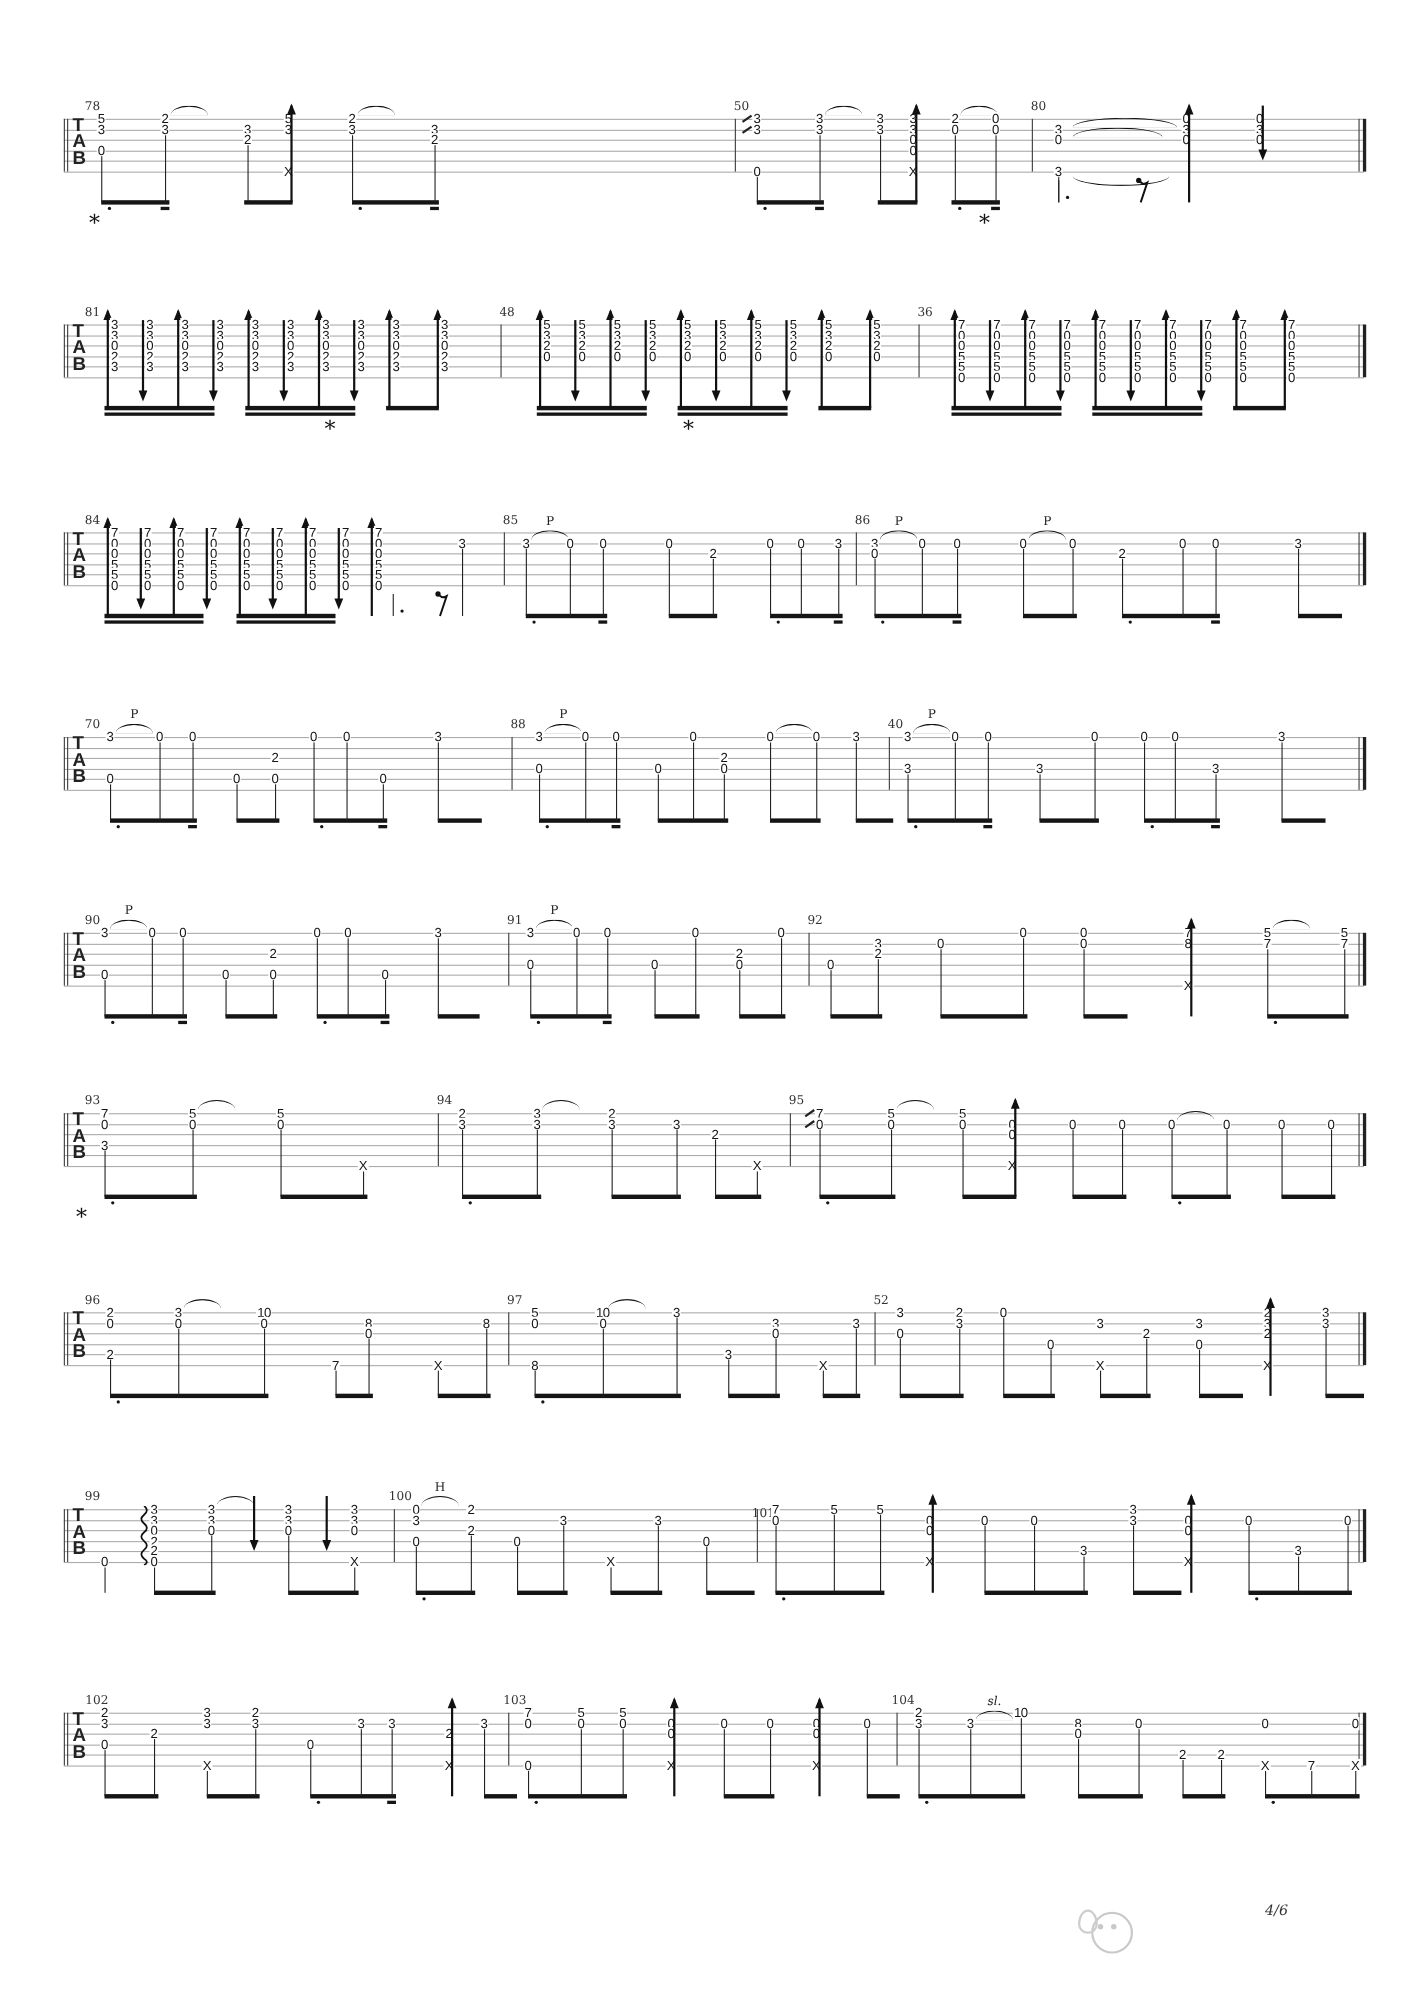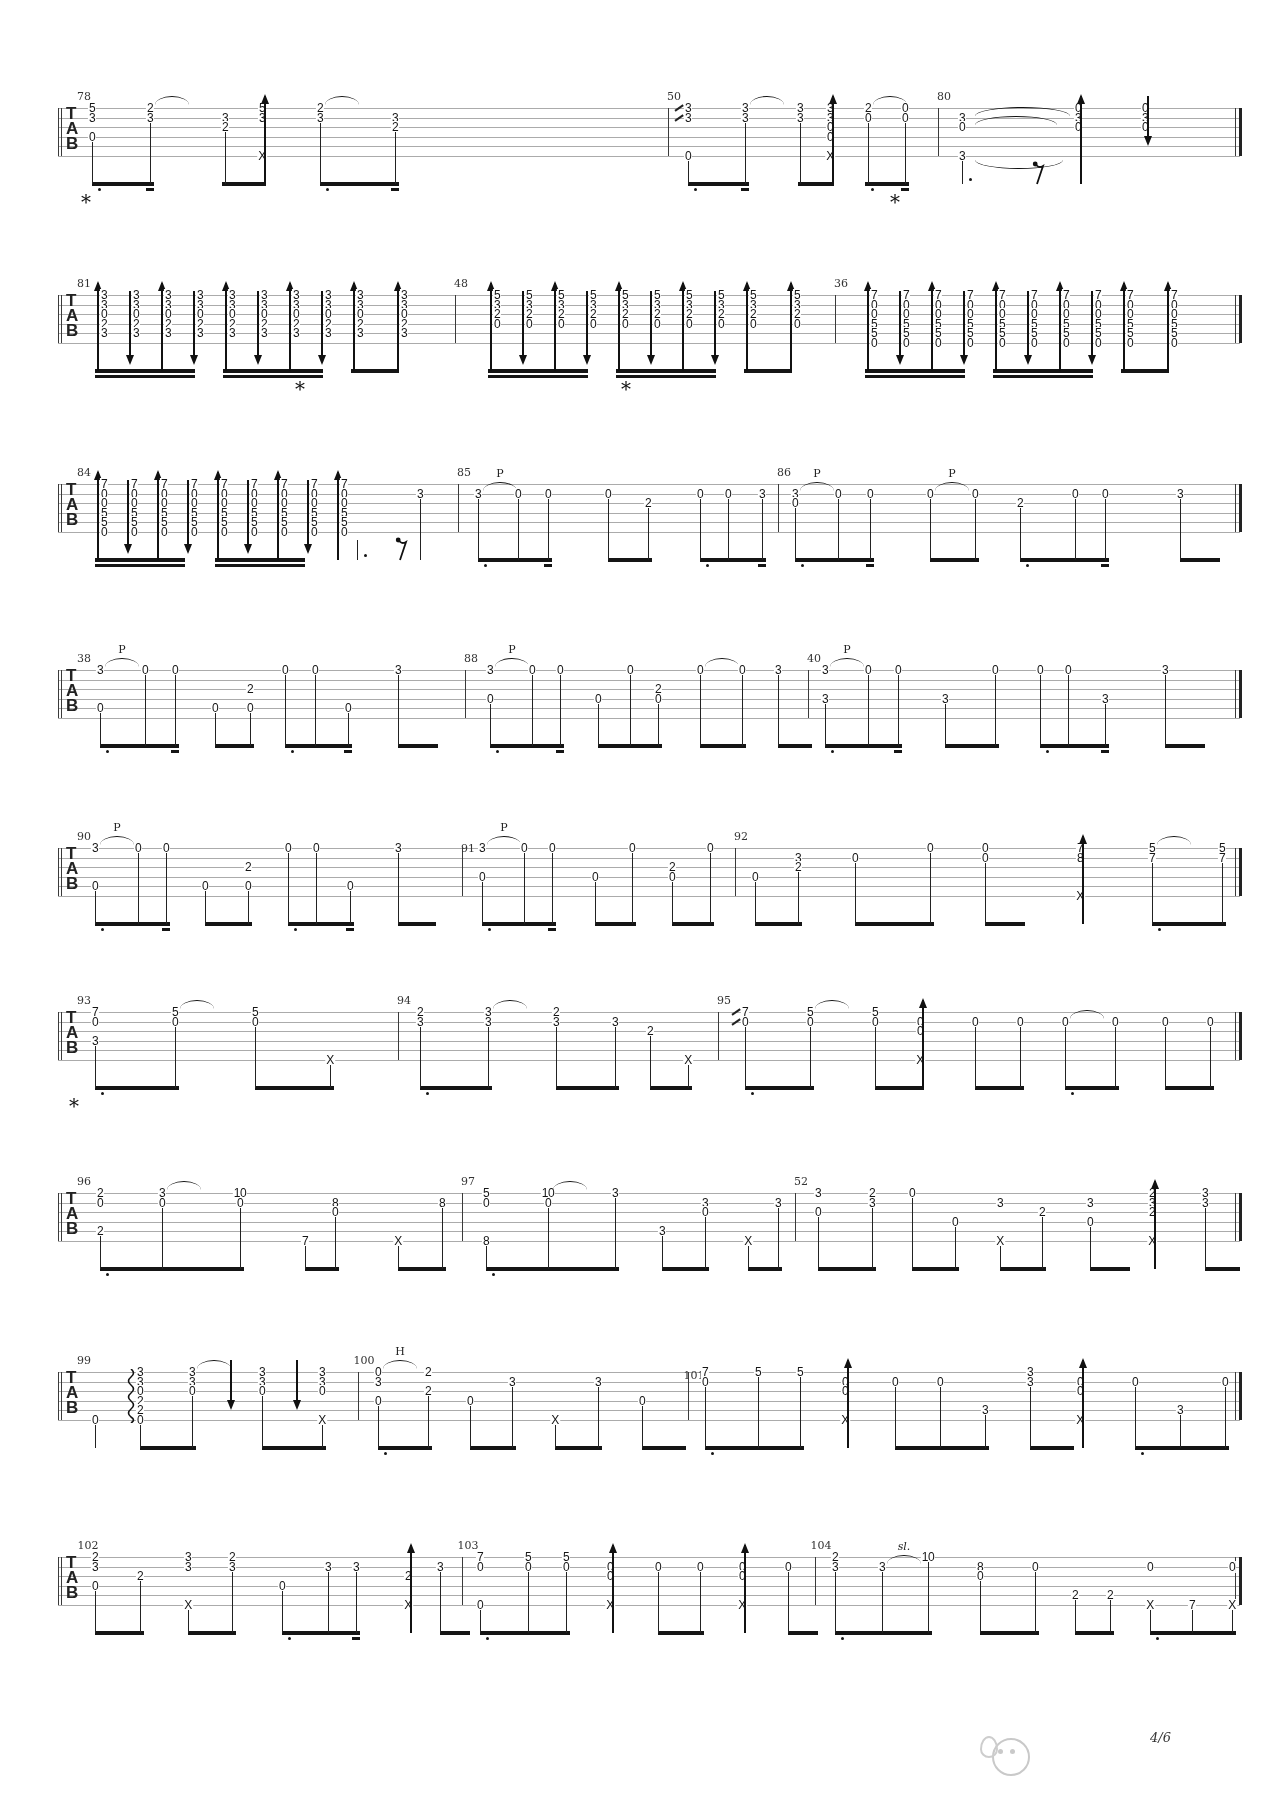--- a/index.html
+++ b/index.html
@@ -573,21 +573,21 @@
       <div class="sline" style="left: 58px; width: 1182px; top: 68.5px;"></div>
       <div class="sline" style="left: 58px; width: 1182px; top: 78px;"></div>
       <div class="sline" style="left: 58px; width: 1182px; top: 87.5px;"></div>
       <div class="bar" style="left: 58px; top: 40px; height: 47.5px;"></div>
       <div class="bar" style="left: 61px; top: 40px; height: 47.5px;"></div>
       <div class="clefT" style="left: 66px; top: 37px;">T</div>
       <div class="clefT" style="left: 66px; top: 52.2px;">A</div>
       <div class="clefT" style="left: 66px; top: 67.4px;">B</div>
       <div class="bar" style="left: 1235px; top: 40px; height: 47.5px;"></div>
       <div class="bar fat" style="left: 1239px; top: 40px; height: 47.5px;"></div>
-      <div class="mnum" style="left: 84px; top: 22px;">38</div>
+      <div class="mnum" style="left: 84px; top: 22px;">70</div>
       <div class="bar" style="left: 465px; top: 40px; height: 47.5px;"></div>
       <div class="mnum" style="left: 471px; top: 22px;">88</div>
       <div class="bar" style="left: 808px; top: 40px; height: 47.5px;"></div>
       <div class="mnum" style="left: 814px; top: 22px;">40</div>
       <div class="beam" style="left: 100px; width: 79px; top: 114px;"></div>
       <div class="bdot" style="left: 106px; top: 120px;"></div>
       <div class="beam2" style="left: 171px; width: 8px; top: 120px;"></div>
       <div class="beam" style="left: 215px; width: 39px; top: 114px;"></div>
       <div class="beam" style="left: 285px; width: 67px; top: 114px;"></div>
       <div class="bdot" style="left: 291px; top: 120px;"></div>
@@ -683,21 +683,21 @@
       <div class="sline" style="left: 58px; width: 1182px; top: 87.5px;"></div>
       <div class="bar" style="left: 58px; top: 40px; height: 47.5px;"></div>
       <div class="bar" style="left: 61px; top: 40px; height: 47.5px;"></div>
       <div class="clefT" style="left: 66px; top: 37px;">T</div>
       <div class="clefT" style="left: 66px; top: 52.2px;">A</div>
       <div class="clefT" style="left: 66px; top: 67.4px;">B</div>
       <div class="bar" style="left: 1235px; top: 40px; height: 47.5px;"></div>
       <div class="bar fat" style="left: 1239px; top: 40px; height: 47.5px;"></div>
       <div class="mnum" style="left: 84px; top: 22px;">90</div>
       <div class="bar" style="left: 462px; top: 40px; height: 47.5px;"></div>
-      <div class="mnum" style="left: 468px; top: 34px;">91</div>
+      <div class="mnum" style="left: 468px; top: 22px;">91</div>
       <div class="bar" style="left: 735px; top: 40px; height: 47.5px;"></div>
       <div class="mnum" style="left: 741px; top: 22px;">92</div>
       <div class="beam" style="left: 95px; width: 75px; top: 114px;"></div>
       <div class="bdot" style="left: 101px; top: 120px;"></div>
       <div class="beam2" style="left: 162px; width: 8px; top: 120px;"></div>
       <div class="beam" style="left: 205px; width: 47px; top: 114px;"></div>
       <div class="beam" style="left: 288px; width: 66px; top: 114px;"></div>
       <div class="bdot" style="left: 294px; top: 120px;"></div>
       <div class="beam2" style="left: 346px; width: 8px; top: 120px;"></div>
       <div class="beam" style="left: 398px; width: 38px; top: 114px;"></div>

